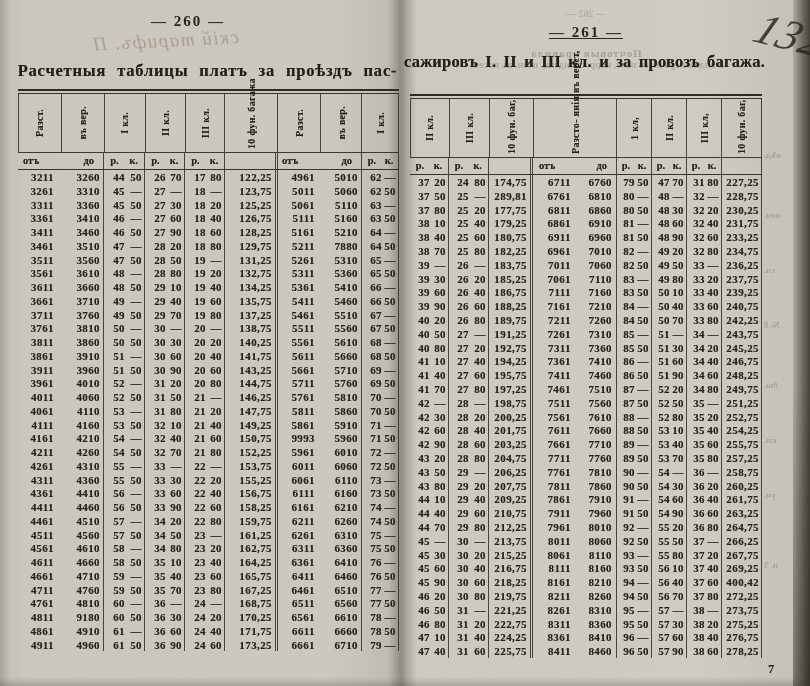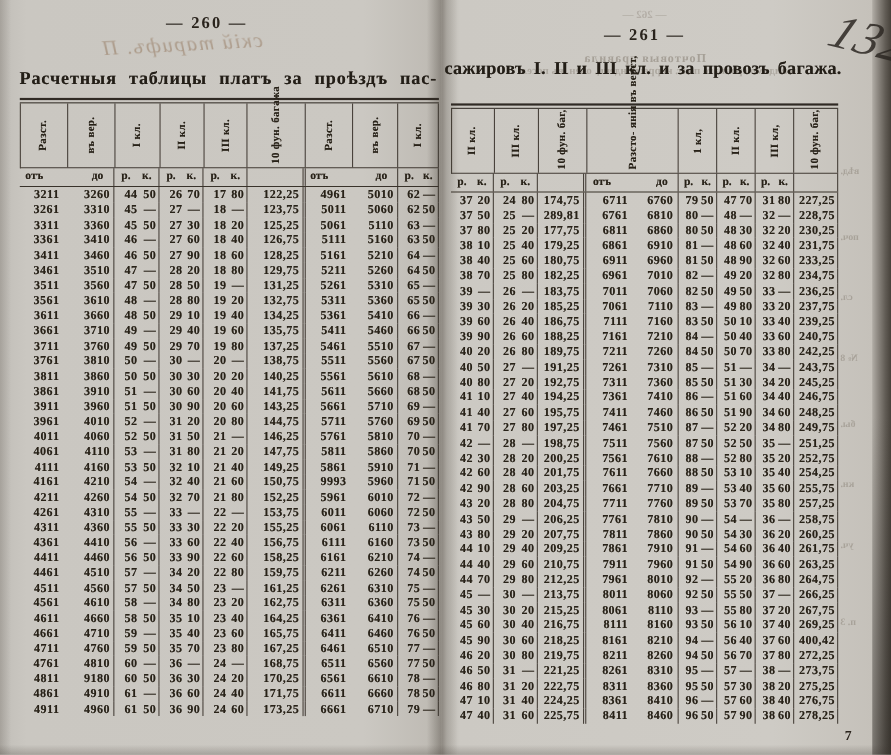--- a/index.html
+++ b/index.html
@@ -12,21 +12,21 @@
   .pr{left:402px;width:391px;background:linear-gradient(90deg,#b3afa8 0,#ccc9c3 16px,#cecbc5 300px,#c5c1ba 391px);}
   .gutter{position:absolute;left:388px;top:0;width:28px;height:100%;pointer-events:none;
     background:linear-gradient(90deg,rgba(55,48,40,0) 0,rgba(55,48,40,.34) 45%,rgba(55,48,40,.12) 65%,rgba(55,48,40,0) 100%);}
   .edge{position:absolute;right:0;top:0;width:17px;height:100%;
     background:linear-gradient(180deg,rgba(0,0,0,0) 55%,rgba(25,22,18,.35)),
                linear-gradient(90deg,#b1ada6 0,#8d8881 30%,#615c55 70%,#47423b 100%);}
   .scan::after{content:"";position:absolute;left:0;right:0;bottom:0;height:9px;pointer-events:none;
     background:linear-gradient(0deg,rgba(60,53,46,.25),rgba(60,53,46,0));}
   .pnum{position:absolute;text-align:center;font-weight:700;font-size:15px;letter-spacing:2px;color:#2a241d;}
   .pl .pnum{top:13px;left:18px;width:340px;}
-  .pr .pnum{top:24px;left:8px;width:352px;}
+  .pr .pnum{top:24px;left:8px;width:352px;text-decoration:underline;}
   .title{position:absolute;font-weight:700;font-size:16.5px;color:#231e17;white-space:nowrap;
     text-shadow:0 0 .6px rgba(35,28,22,.6);}
   .tl{top:61px;left:16px;width:383px;text-align:center;word-spacing:6px;letter-spacing:.8px;}
   .tr-title{top:52px;left:2px;width:388px;text-align:left;word-spacing:3px;letter-spacing:.2px;}
 
   
   .ghost{position:absolute;pointer-events:none;filter:blur(.6px);white-space:nowrap;}
   .gl{top:30px;left:92px;font-size:19px;font-style:italic;letter-spacing:1.5px;
       color:rgba(130,95,65,.42);transform:scaleX(-1) rotate(3deg);}
   .gt{top:8px;left:8px;width:352px;text-align:center;font-size:10px;font-weight:700;
@@ -260,21 +260,21 @@
             <div class="td">3461</div>
             <div class="td">3510</div>
             <div class="td">47</div>
             <div class="td">—</div>
             <div class="td">28</div>
             <div class="td">20</div>
             <div class="td">18</div>
             <div class="td">80</div>
             <div class="td">129,75</div>
             <div class="td">5211</div>
-            <div class="td">5260</div>
+            <div class="td">7880</div>
             <div class="td">64</div>
             <div class="td">50</div>
           </div>
           <div class="row">
             <div class="td">3511</div>
             <div class="td">3560</div>
             <div class="td">47</div>
             <div class="td">50</div>
             <div class="td">28</div>
             <div class="td">50</div>

